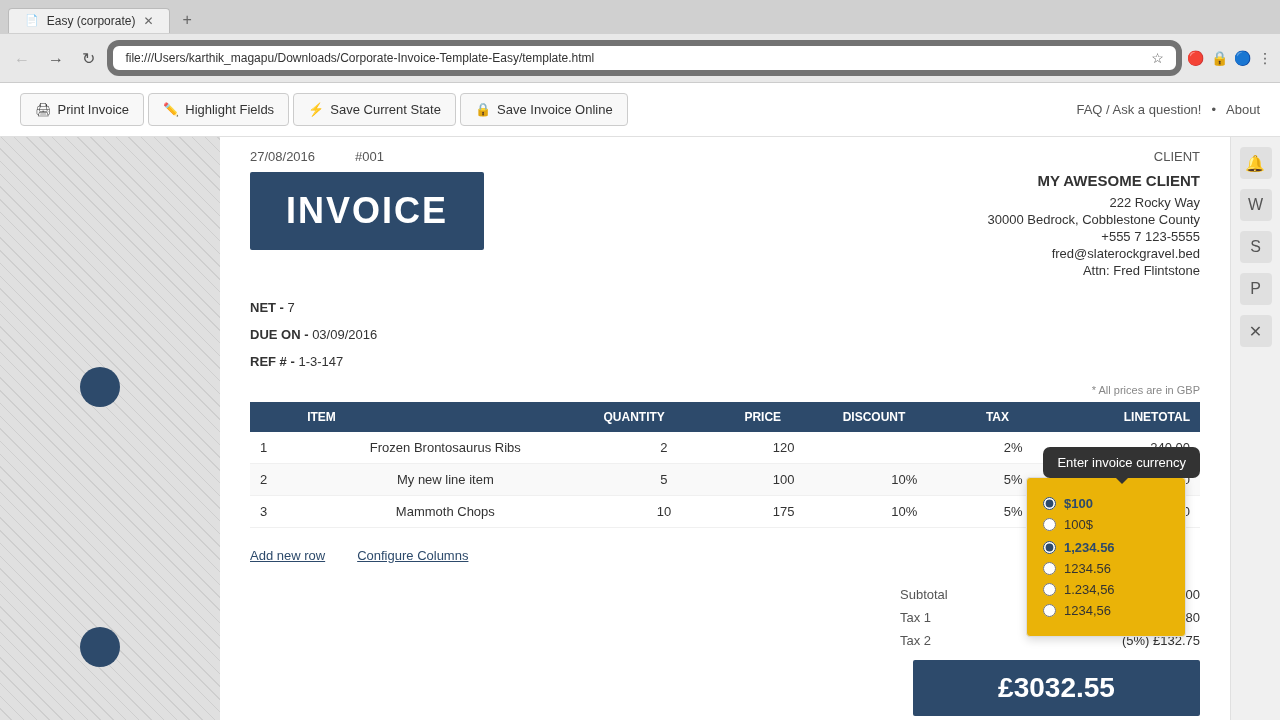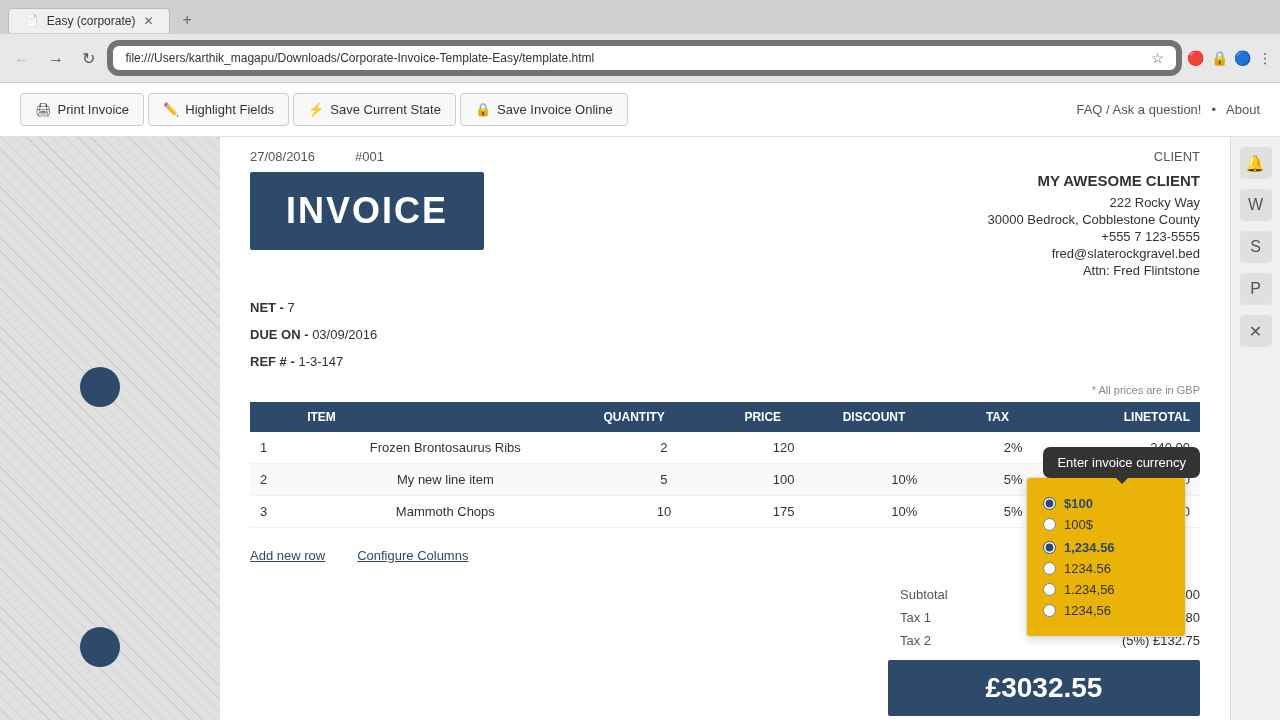--- a/index.html
+++ b/index.html
@@ -285,21 +285,21 @@
       font-size: 13px;
     }
     .totals-row .label { color: #555; }
     .totals-row .value { font-weight: normal; }
     .total-final {
       background: #2d4a6b;
       color: #fff;
       padding: 12px 20px;
       font-size: 28px;
       font-weight: bold;
-      width: 312px;
+      width: 287px;
       text-align: center;
       border-radius: 2px;
       margin-top: 8px;
     }
 
     
     .right-sidebar {
       width: 50px;
       background: #f0f0f0;
       display: flex;

